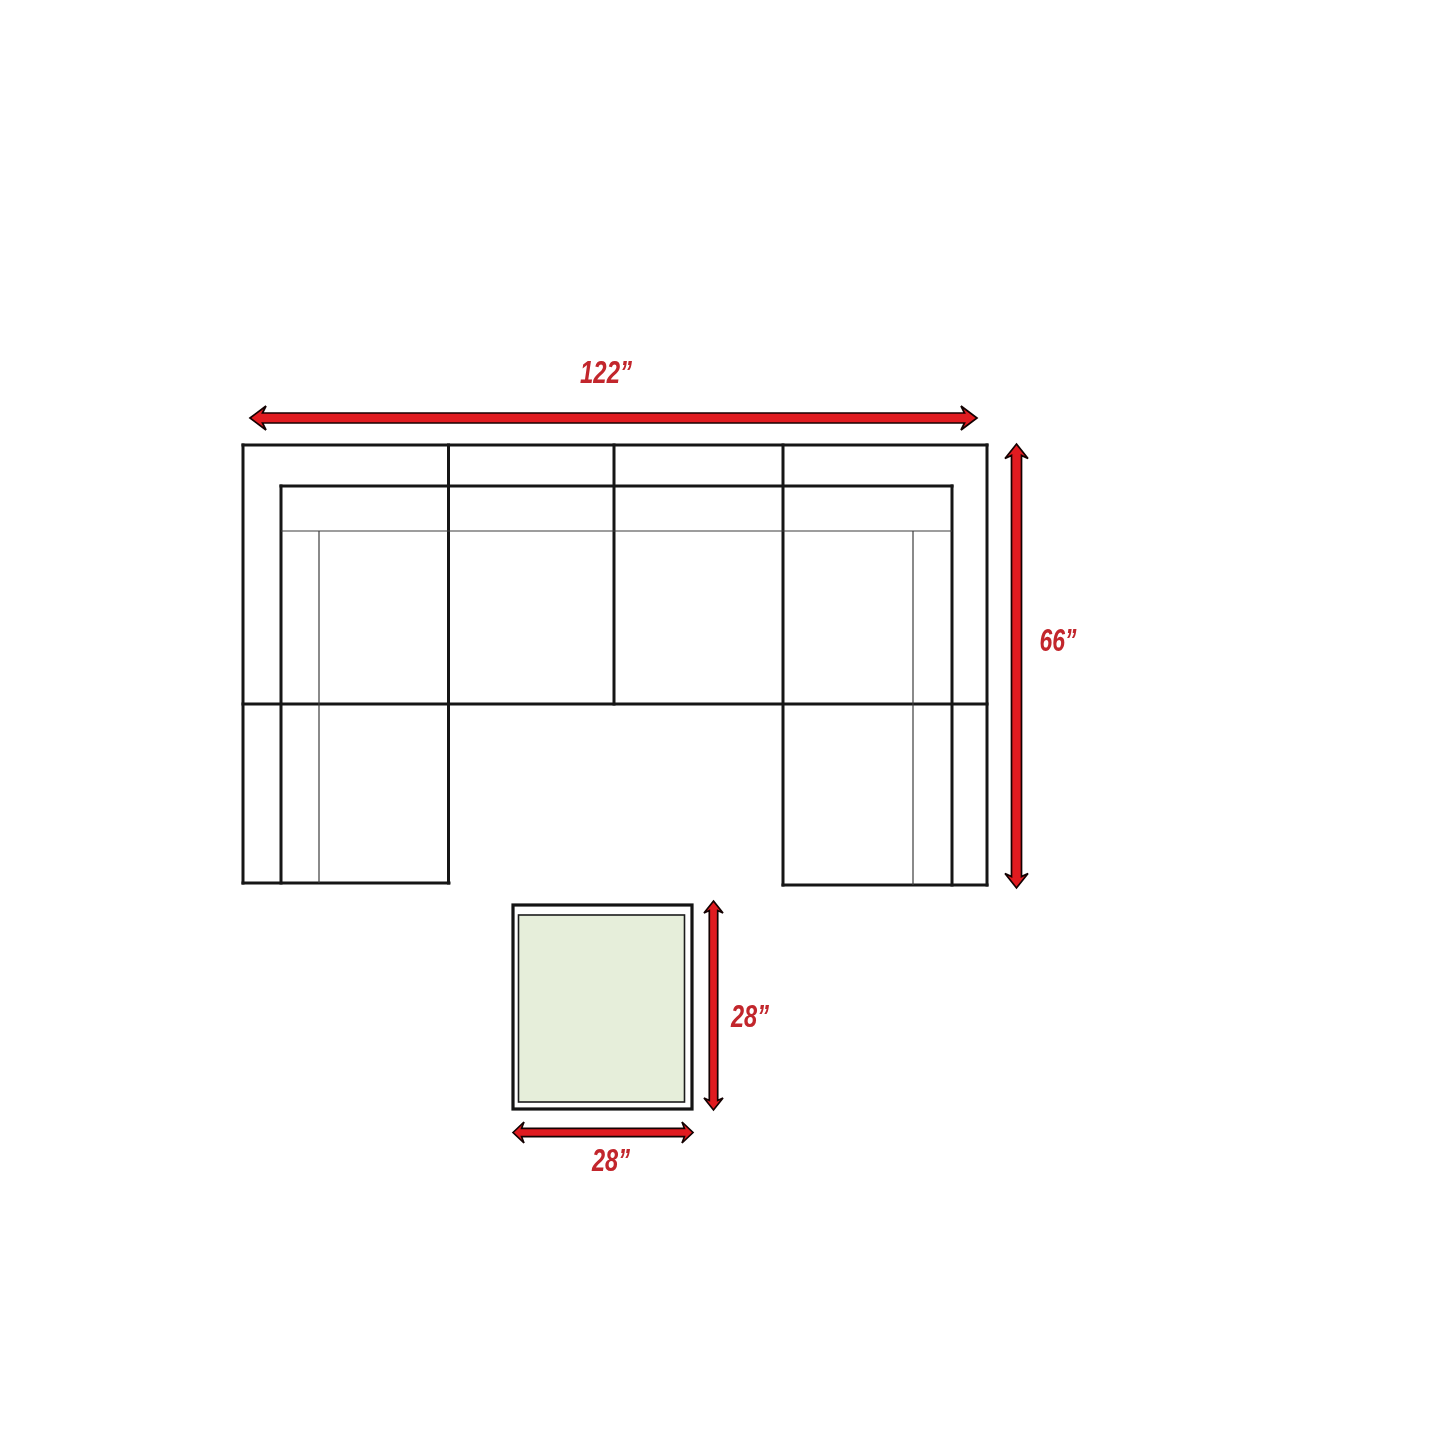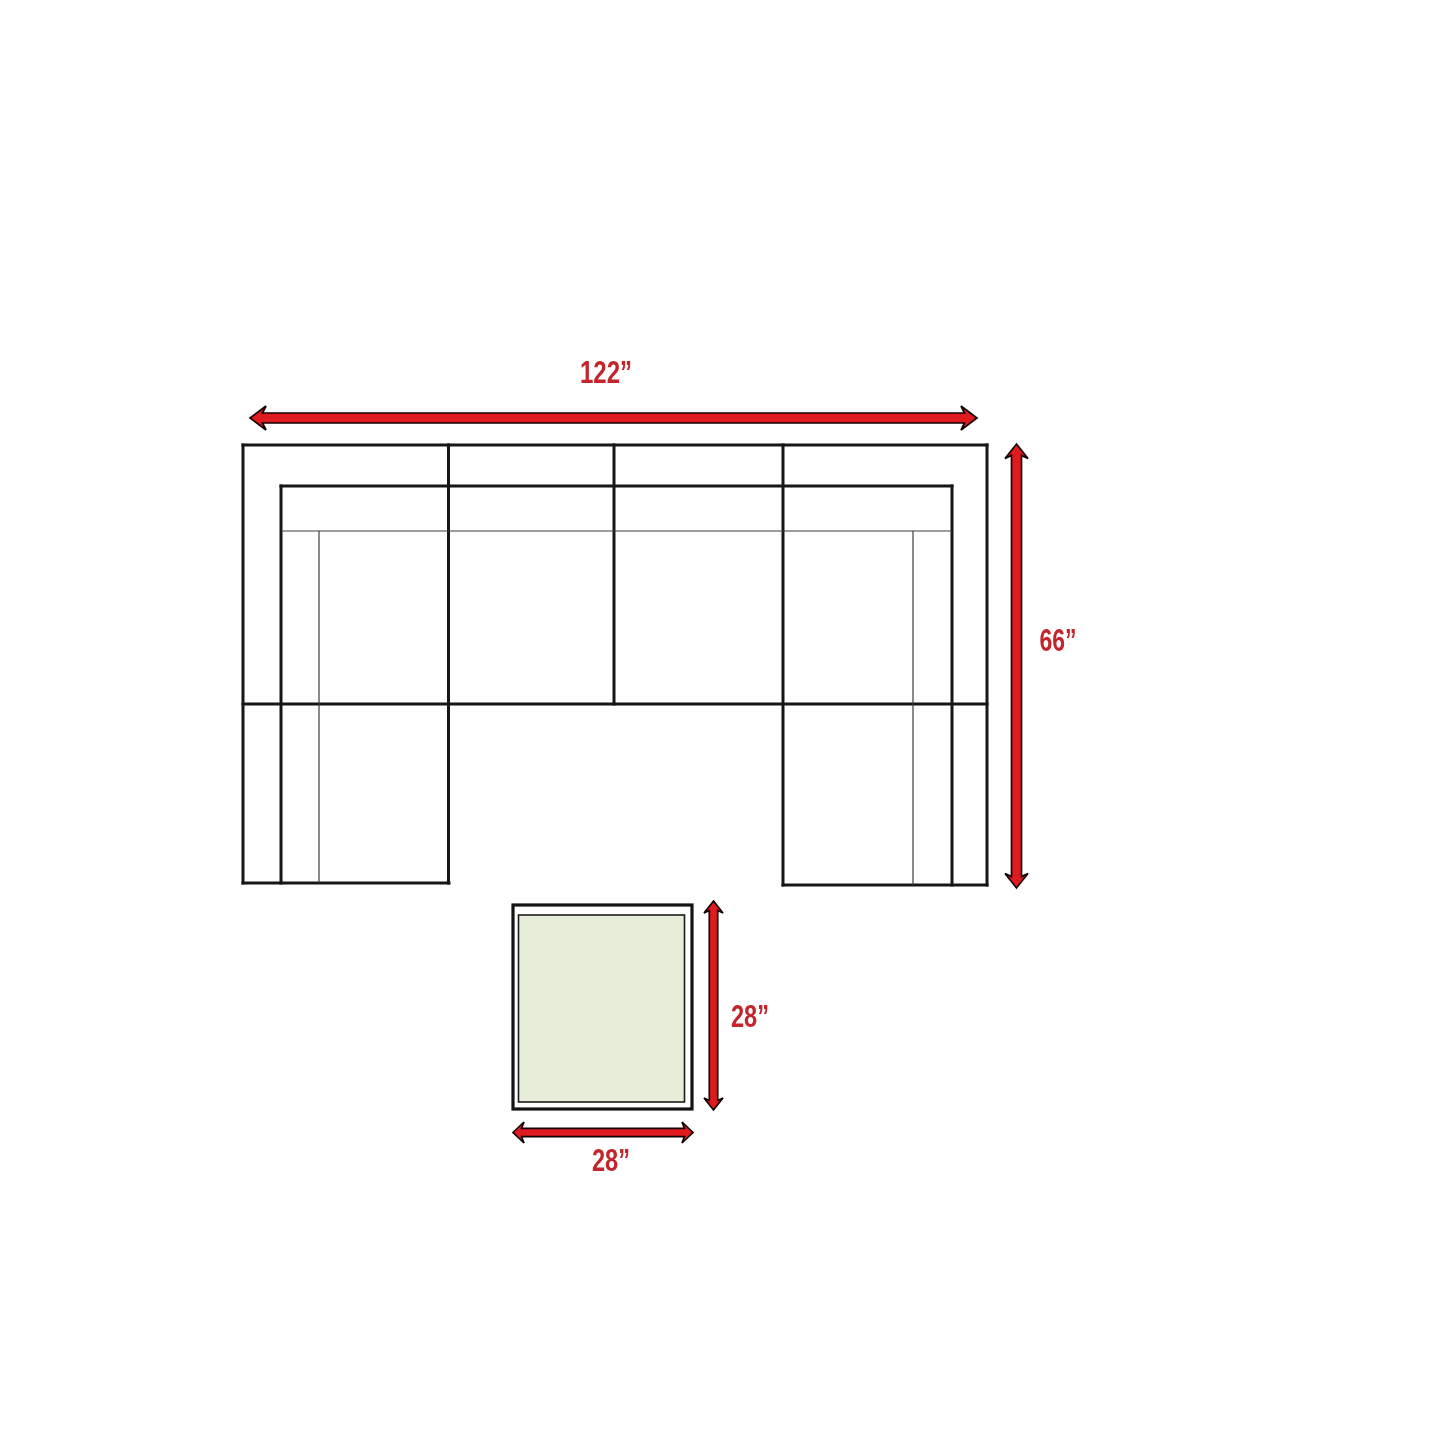--- a/index.html
+++ b/index.html
@@ -1,16 +1,16 @@
 <!DOCTYPE html>
 <html><head>
 <meta charset="utf-8">
 <style>
 html,body{margin:0;padding:0;background:#ffffff;}
-.stage{position:relative;width:1445px;height:1445px;background:#ffffff;overflow:hidden;}
+.stage{position:relative;width:1445px;height:1445px;background:#ffffff;overflow:hidden;font-style:italic;}
 text{font-family:"Liberation Sans",sans-serif;font-weight:bold;fill:#c2262c;}
 </style>
 </head>
 <body>
 <div class="stage">
 <svg width="1445" height="1445" viewBox="0 0 1445 1445" xmlns="http://www.w3.org/2000/svg">
 
 <g stroke="#161616" stroke-width="3" fill="none" stroke-linecap="square">
 
 <line x1="243" y1="445" x2="987" y2="445"></line>

